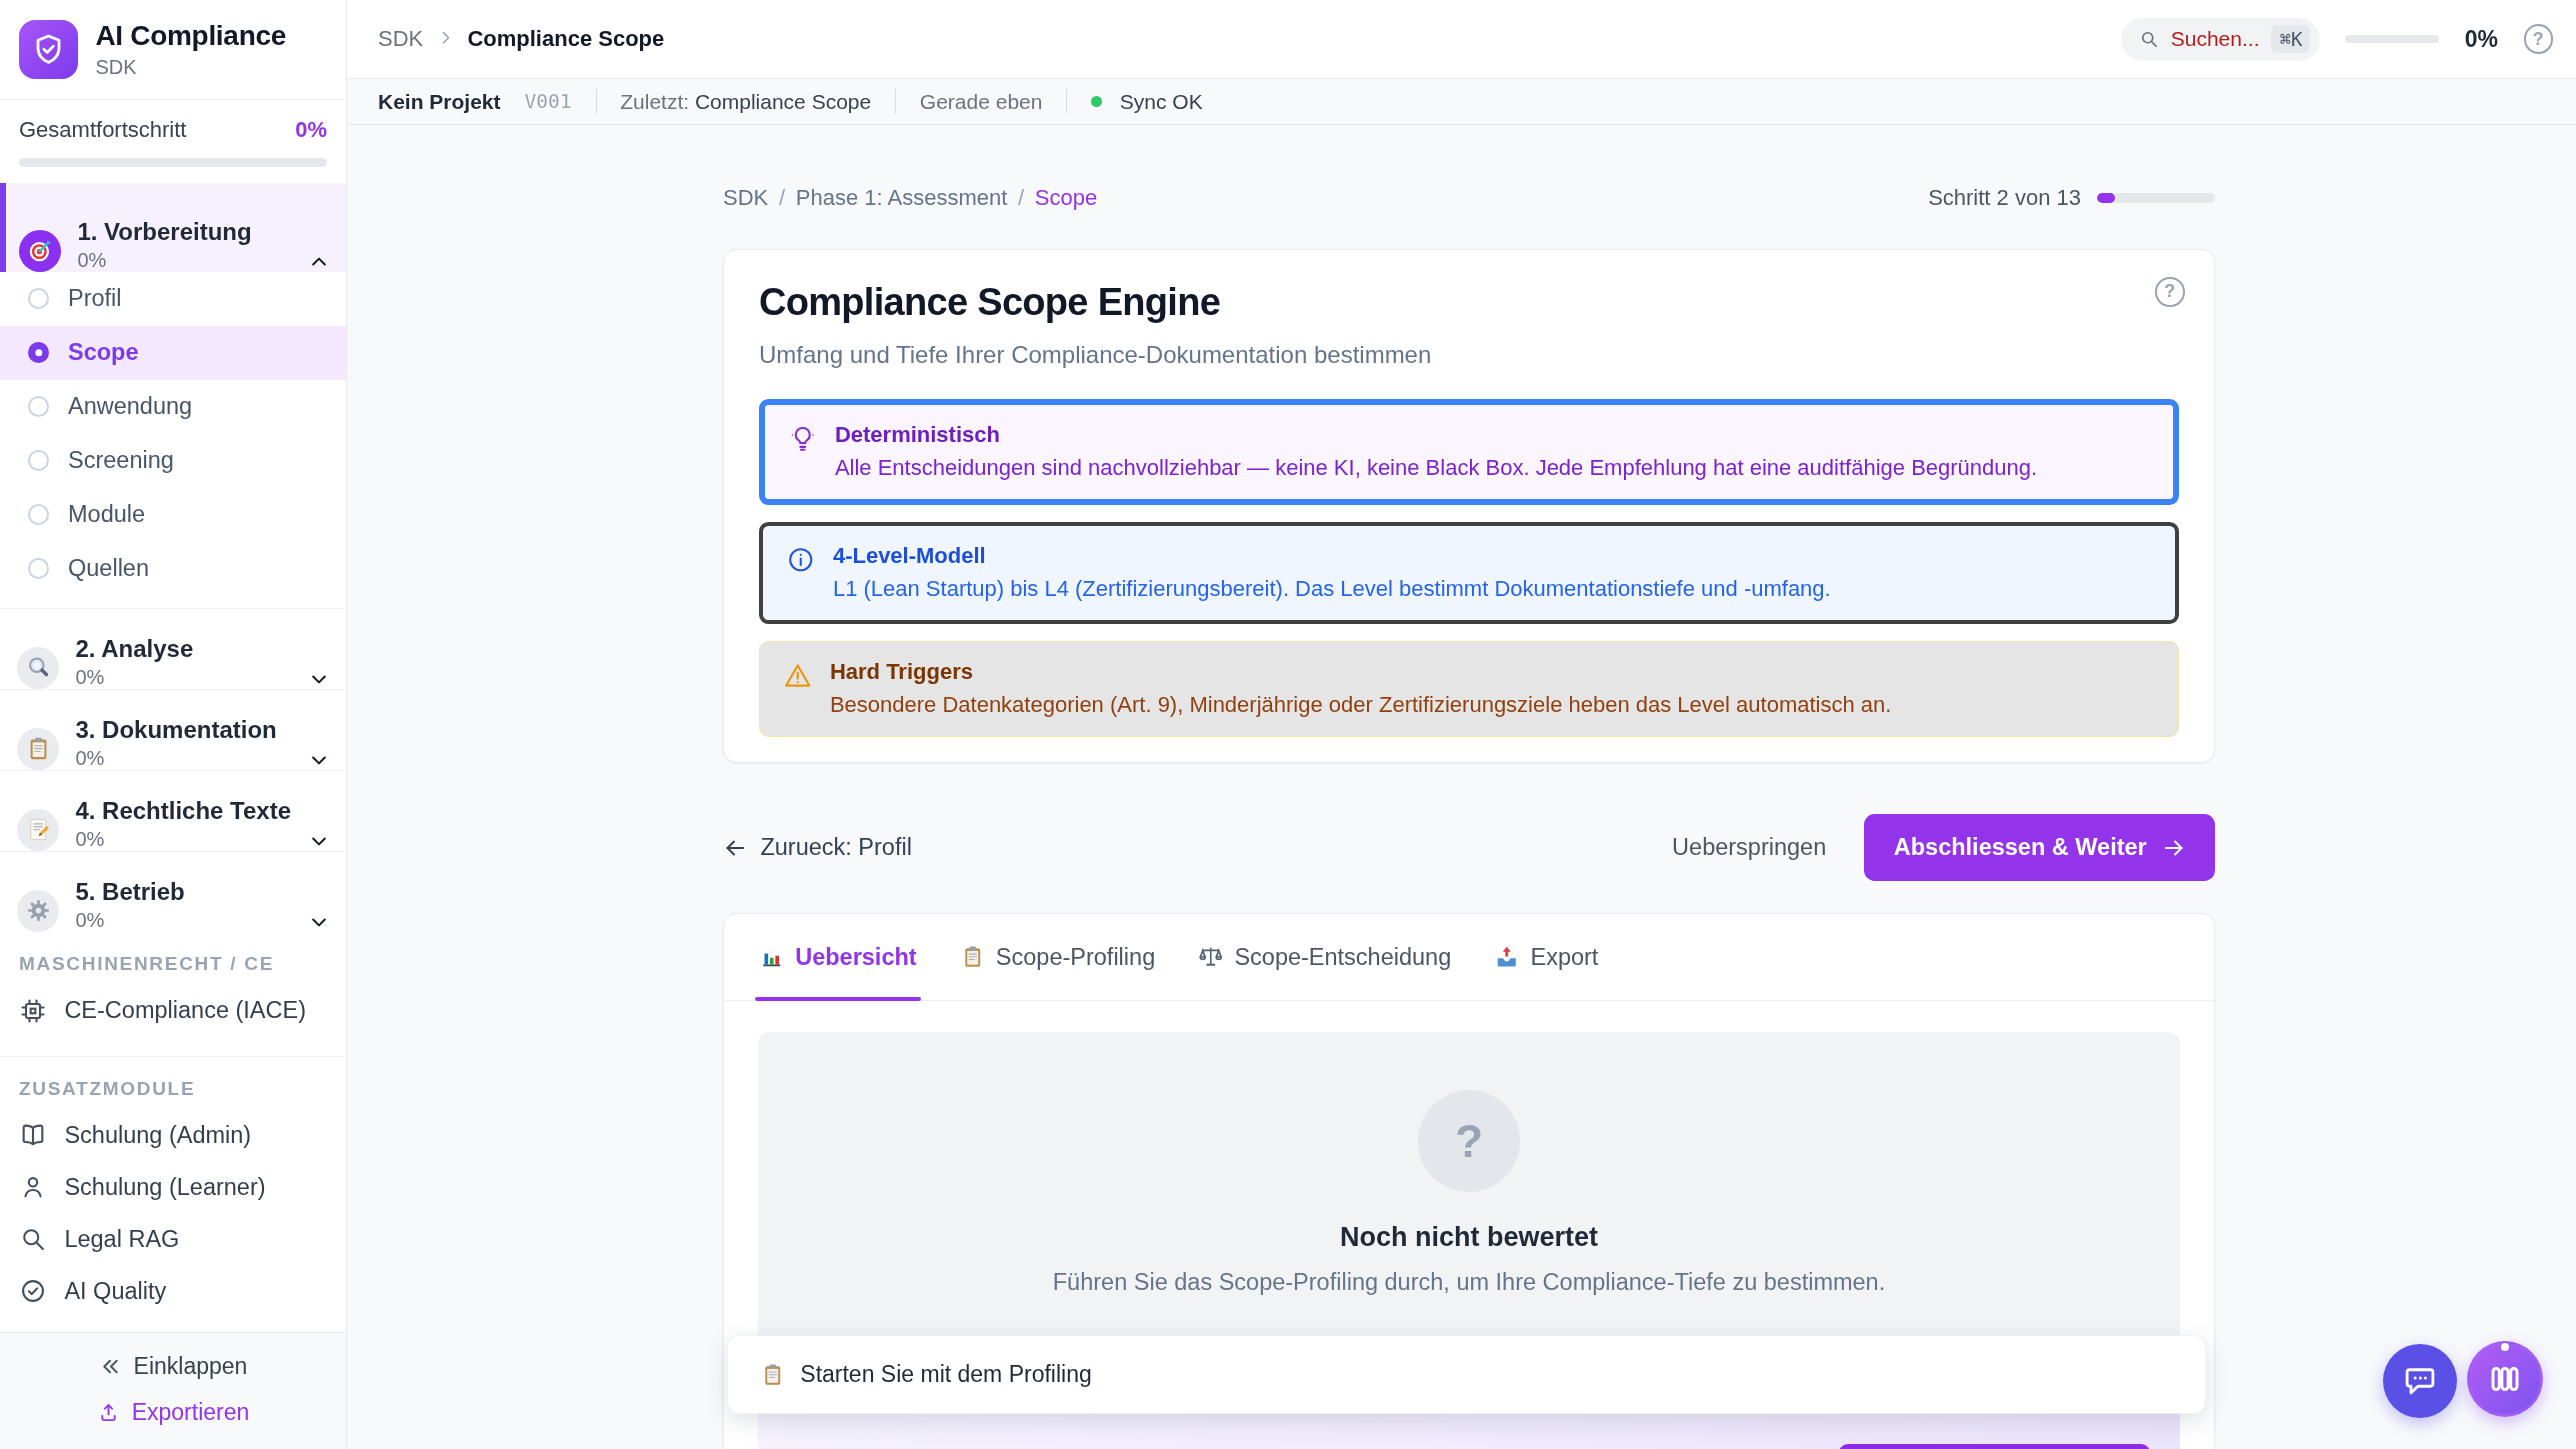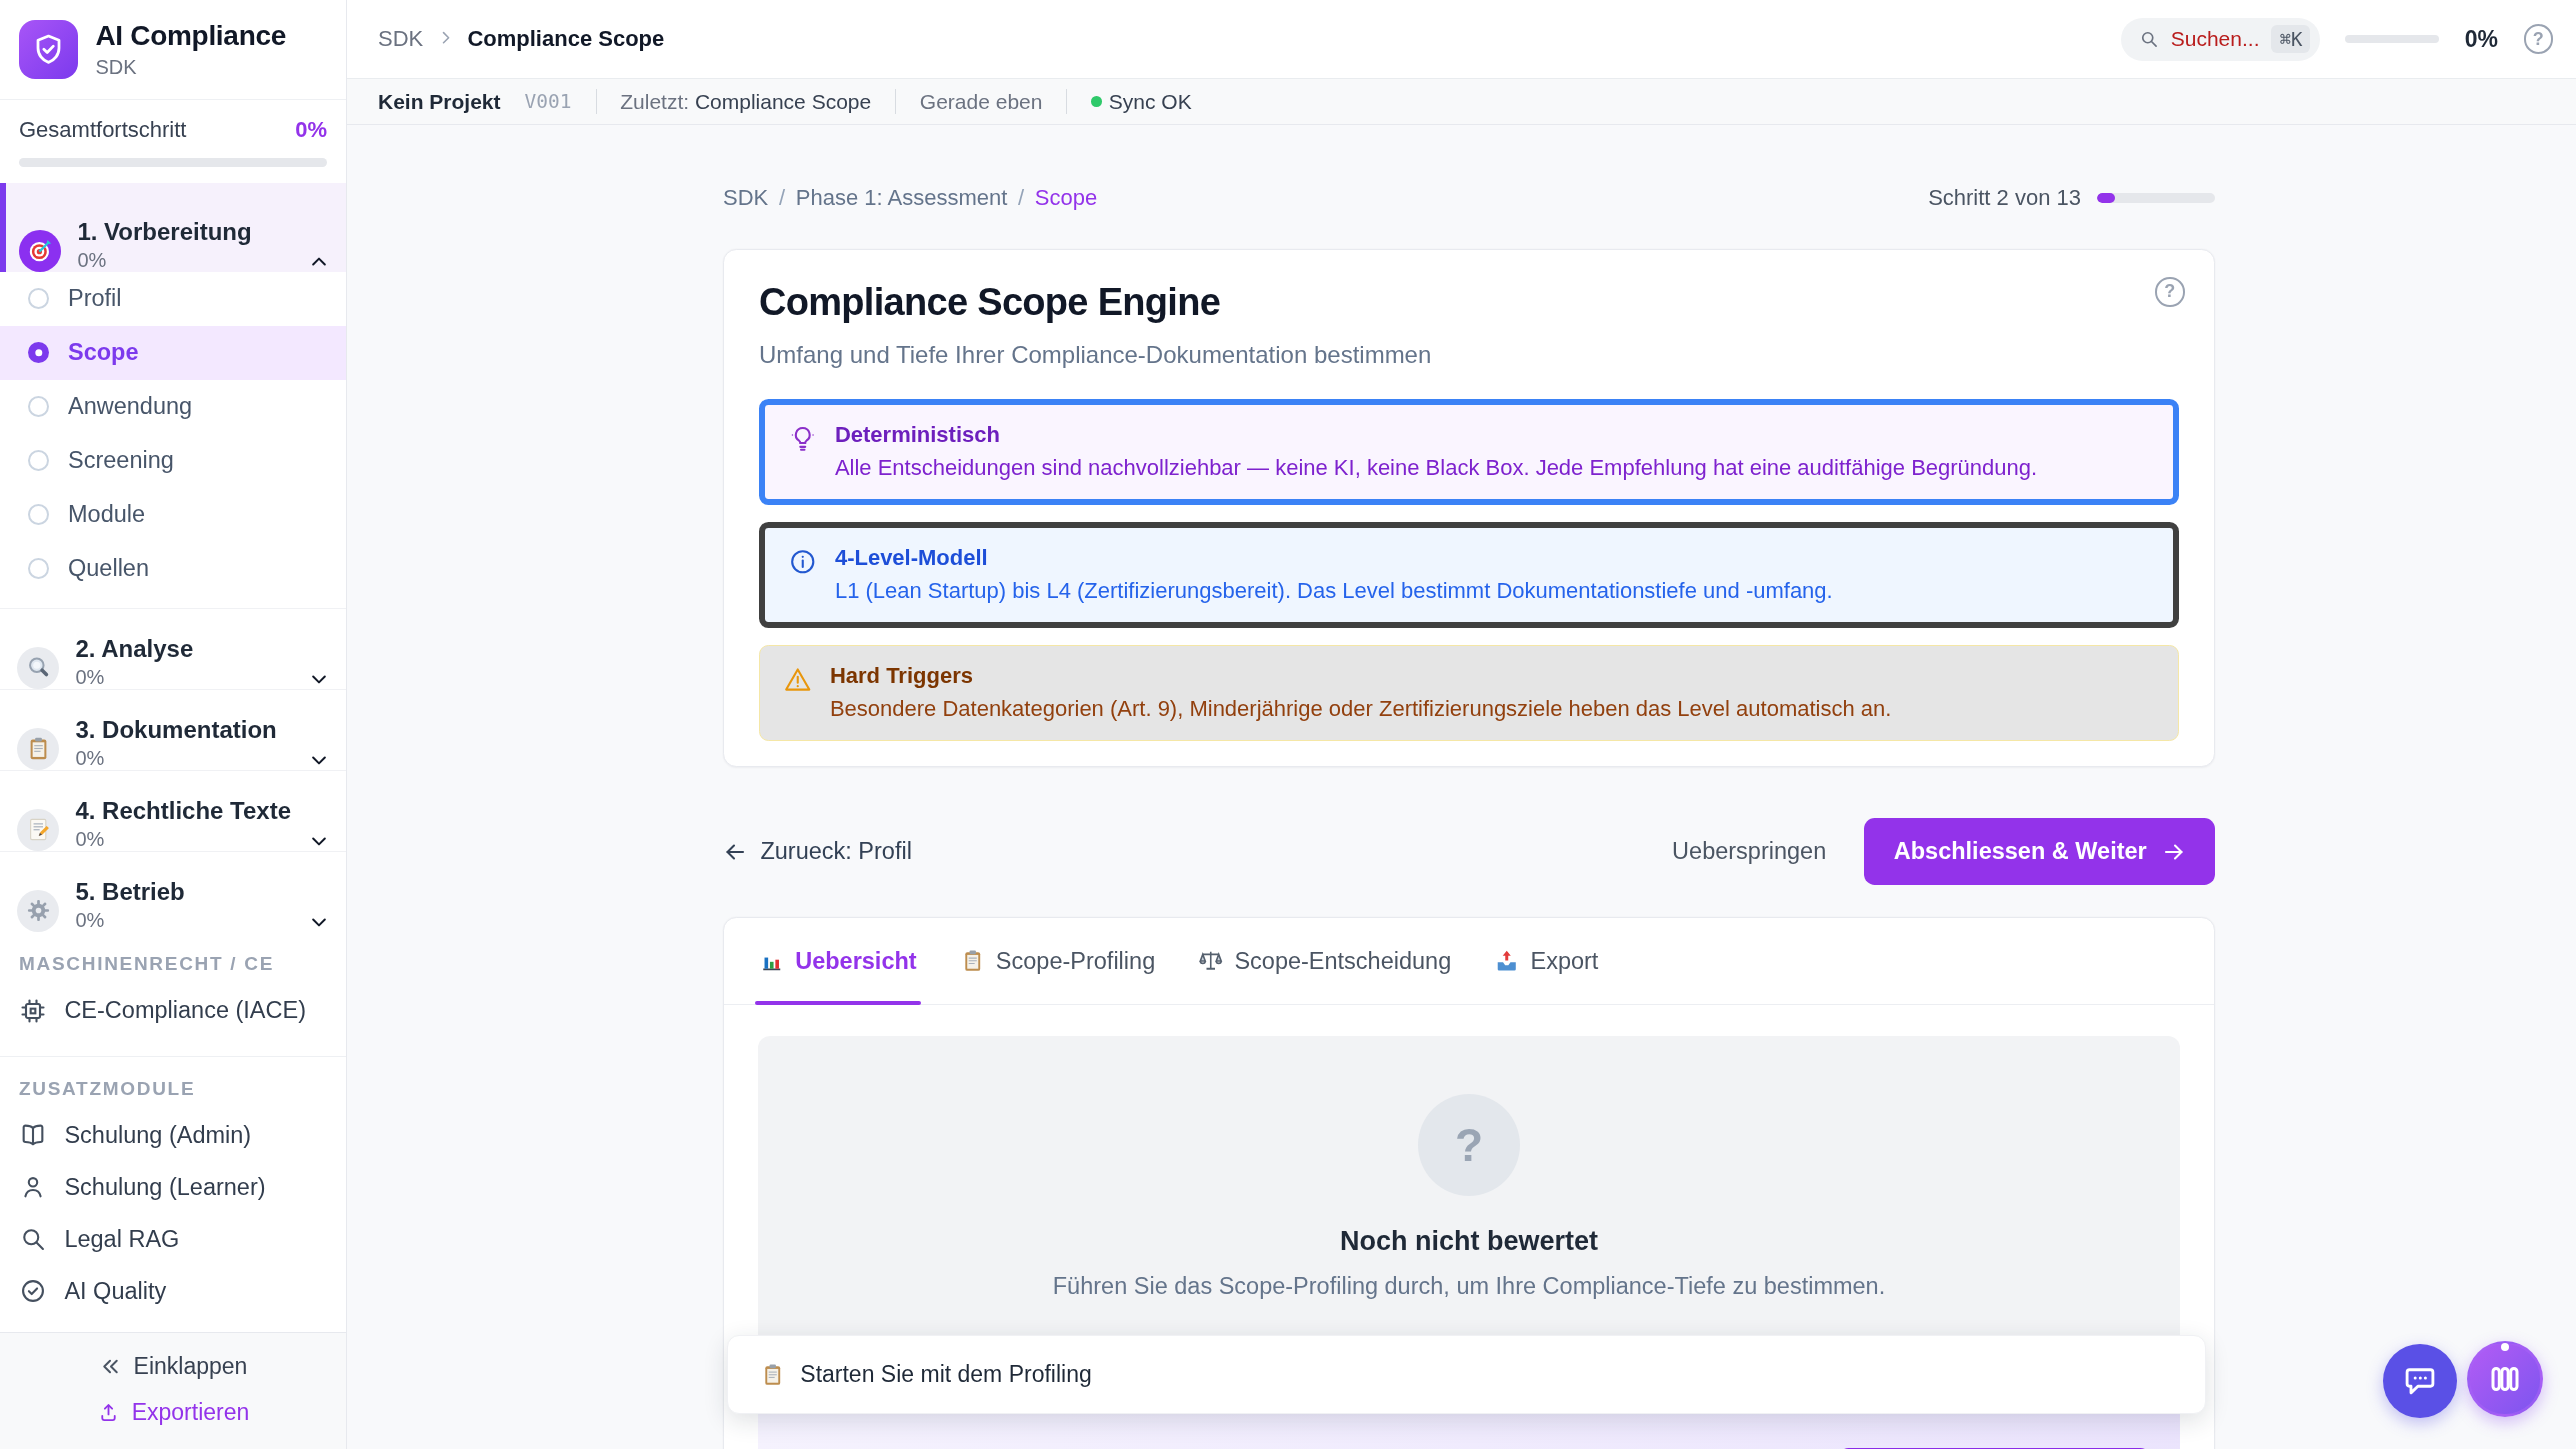--- a/index.html
+++ b/index.html
@@ -83,21 +83,21 @@
   .top-progress { width: 94px; height: 8.7px; }
   .top-pct { font-size: 23px; font-weight: 700; color: #1f2937; }
   .help-bubble { width: 29.5px; height: 29.5px; border: 2.3px solid #9aa3b2; border-radius: 50%; color: #9aa3b2; font-weight: 700; font-size: 18px; display: flex; align-items: center; justify-content: center; cursor: pointer; background: none; font-family: inherit; }
 
   .statusbar { height: 46px; background: #f8f9fa; border-bottom: 0.7px solid #e7e9ee; display: flex; align-items: center; padding: 0 31px; gap: 24px; flex-shrink: 0; font-size: 21px; }
   .st-project { font-weight: 600; color: #1f2937; }
   .st-version { font-size: 19.5px; color: #9aa3b2; }
   .st-sep { width: 0.7px; height: 25.5px; background: #d8dce1; }
   .st-muted { color: #6b7280; }
   .st-val { color: #374151; }
-  .st-sync { display: flex; align-items: center; gap: 7px; color: #374151; }
+  .st-sync { display: flex; align-items: center; gap: 18px; color: #374151; }
   .dot-green { width: 10.7px; height: 10.7px; border-radius: 50%; background: #2fc96a; }
 
   .content { flex: 1; overflow: hidden; }
   .content-inner { width: 1492px; margin-left: 376px; padding-top: 60px; }
 
   .content-head { display: flex; align-items: center; justify-content: space-between; }
   .mini-crumb { display: flex; align-items: center; gap: 10.7px; font-size: 22px; }
   .mini-crumb .mc { color: #64748b; cursor: pointer; }
   .mini-crumb .mc-sep { color: #94a3b8; }
   .mini-crumb .mc-cur { color: #9333ea; font-weight: 500; }
@@ -114,21 +114,21 @@
   .engine-help { position: absolute; top: 27px; right: 29.5px; }
 
   .info-boxes { margin-top: 29.5px; }
   .info-box { border-radius: 9.4px; padding: 17.4px 23px; display: flex; gap: 17.4px; align-items: flex-start; }
   .info-box + .info-box { margin-top: 17.4px; }
   .info-box svg { width: 29.5px; height: 29.5px; flex-shrink: 0; margin-top: 1.3px; }
   .ib-title { font-size: 22px; font-weight: 700; }
   .ib-text { font-size: 22px; margin-top: 5.4px; line-height: 1.25; }
   .ib-purple { background: #faf5ff; border: 6px solid #3b82f6; }
   .ib-purple .ib-title { color: #6d1fbd; } .ib-purple .ib-text { color: #7e22ce; }
-  .ib-blue { background: #eff6ff; border: 6px solid #404040; }
+  .ib-blue { background: #eff6ff; border: 4px solid #404040; }
   .ib-blue .ib-title { color: #1d4ed8; } .ib-blue .ib-text { color: #2563eb; }
   .ib-yellow { background: #e5e5e5; border: 1px solid #f5e7a6; }
   .ib-yellow .ib-title { color: #7c3500; } .ib-yellow .ib-text { color: #92400e; }
 
   .actions-row { margin-top: 51px; display: flex; align-items: center; }
   .back-link { display: flex; align-items: center; gap: 13.4px; font-size: 23.5px; color: #334155; font-weight: 500; cursor: pointer; background: none; border: none; font-family: inherit; }
   .back-link svg { width: 24px; height: 24px; }
   .skip-link { margin-left: auto; font-size: 23.5px; color: #4b5563; cursor: pointer; background: none; border: none; font-family: inherit; }
   .primary-btn { margin-left: 38px; display: flex; align-items: center; gap: 14.8px; background: #9333ea; color: #fff; font-size: 23.5px; font-weight: 600; border: none; border-radius: 10.7px; padding: 20px 29.5px; cursor: pointer; font-family: inherit; }
   .primary-btn svg { width: 24px; height: 24px; }

